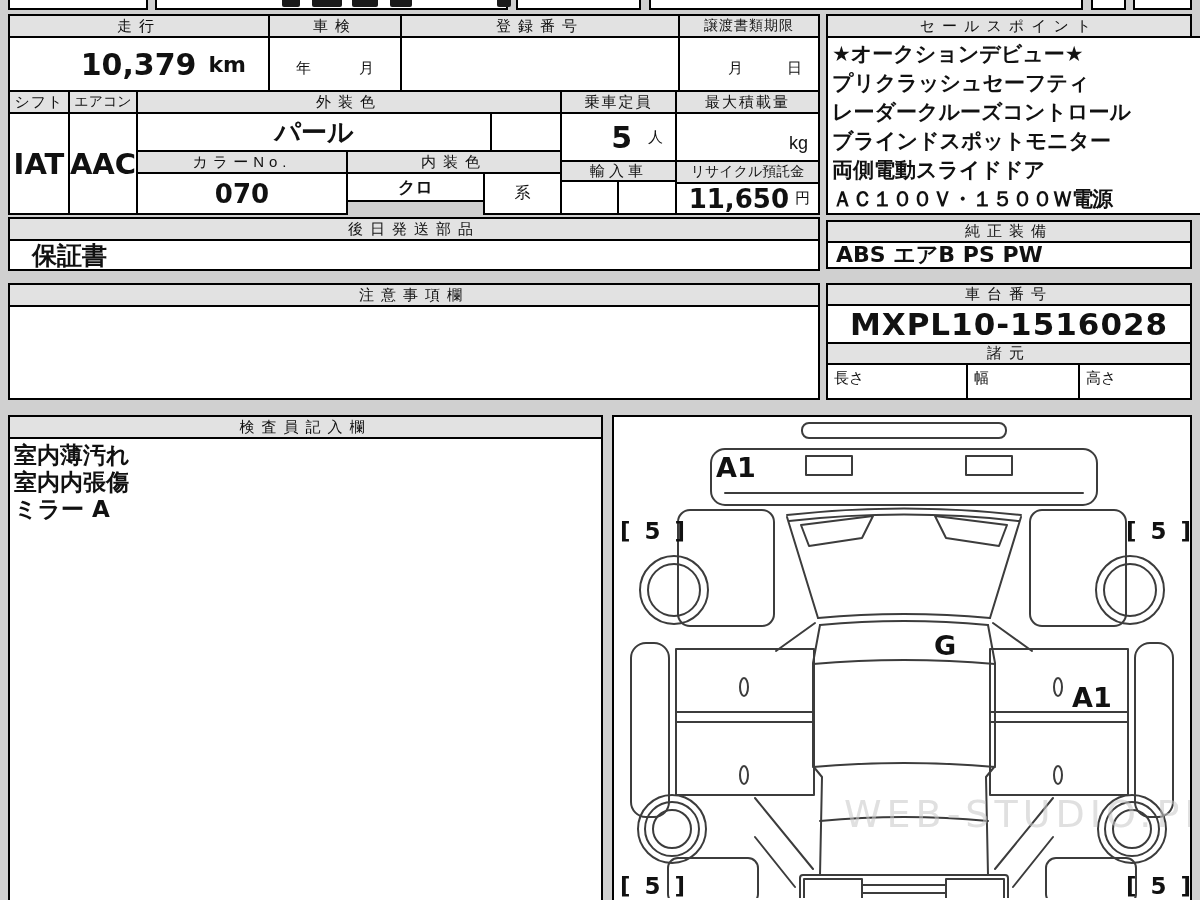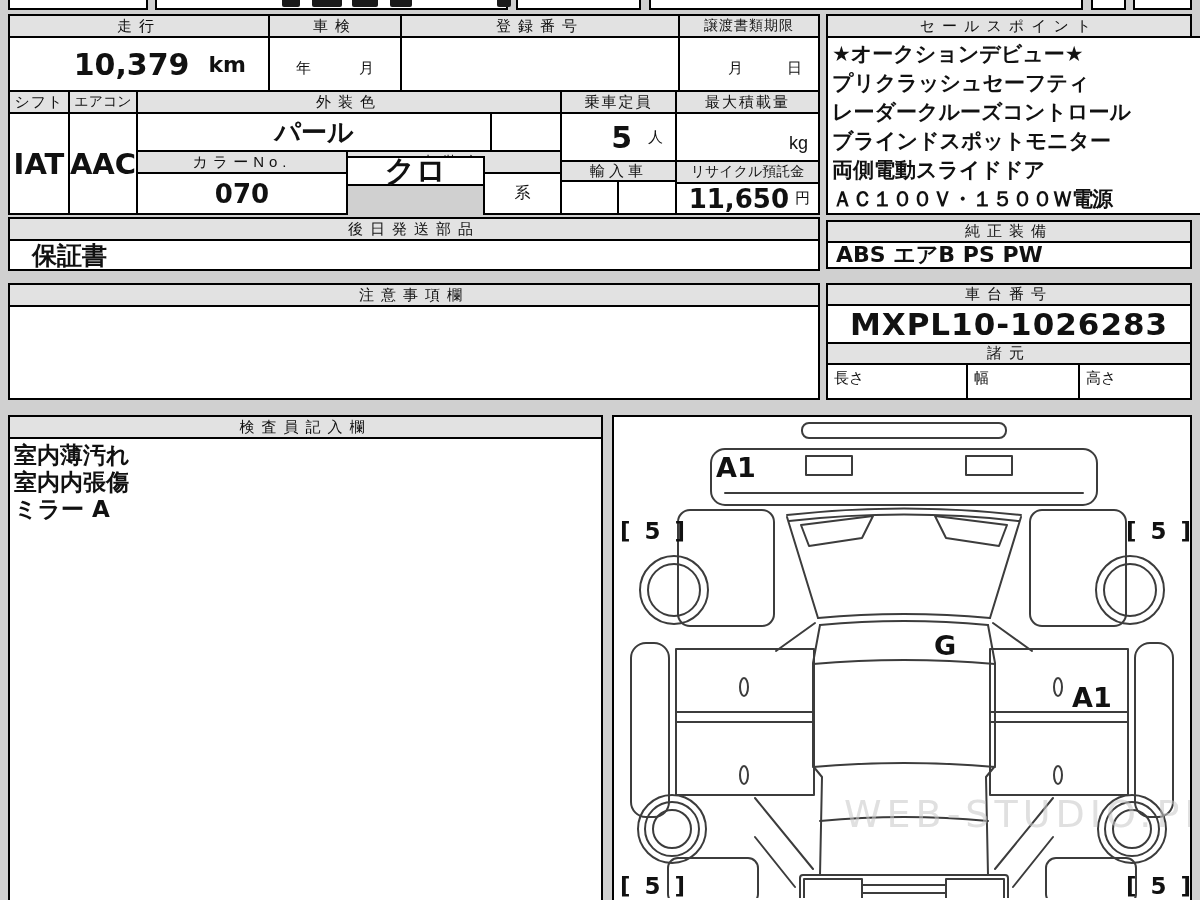--- a/index.html
+++ b/index.html
@@ -38,21 +38,21 @@
   <div class="frag" style="left:390px;width:22px"></div>
   <div class="frag" style="left:497px;width:14px"></div>
 
   <div class="cell hdr" style="left:8px;top:14px;width:262px;height:24px">走行</div>
   <div class="cell hdr" style="left:268px;top:14px;width:134px;height:24px">車検</div>
   <div class="cell hdr" style="left:400px;top:14px;width:280px;height:24px">登録番号</div>
   <div class="cell hdr" style="left:678px;top:14px;width:142px;height:24px;letter-spacing:1px;font-size:14px">譲渡書類期限</div>
 
   <div class="cell val right" style="left:8px;top:36px;width:262px;height:56px;font-size:30px;padding-right:22px">
     <span>10,379</span>
-    <span style="font-size:22px;margin-left:19px">km</span>
+    <span style="font-size:22px;margin-left:12px">km</span>
   </div>
   <div class="cell val center unit" style="left:268px;top:36px;width:134px;height:56px;font-size:15px;font-weight:normal;gap:48px;align-items:flex-end;padding-bottom:12px">
     <span>年</span>
     <span>月</span>
   </div>
   <div class="cell" style="left:400px;top:36px;width:280px;height:56px"></div>
   <div class="cell val right unit" style="left:678px;top:36px;width:142px;height:56px;font-size:15px;font-weight:normal;gap:44px;align-items:flex-end;padding:0 16px 12px 0">
     <span>月</span>
     <span>日</span>
   </div>
@@ -74,21 +74,21 @@
   <div class="cell val right" style="left:675px;top:112px;width:145px;height:50px;align-items:flex-end;padding:0 10px 6px 0">
     <span class="unit" style="font-size:18px">kg</span>
   </div>
 
   <div class="cell hdr" style="left:136px;top:150px;width:212px;height:24px;letter-spacing:5px">カラーNo.</div>
   <div class="cell hdr" style="left:346px;top:150px;width:216px;height:24px">内装色</div>
   <div class="cell hdr" style="left:560px;top:160px;width:117px;height:22px;letter-spacing:4px">輸入車</div>
   <div class="cell hdr" style="left:675px;top:160px;width:145px;height:24px;letter-spacing:0;font-size:14px">リサイクル預託金</div>
 
   <div class="cell val center" style="left:136px;top:172px;width:212px;height:43px;font-size:26px">070</div>
-  <div class="cell val center" style="left:346px;top:156px;width:139px;height:30px;font-size:30px">クロ</div>
+  <div class="cell val center" style="left:346px;top:172px;width:139px;height:30px;font-size:17px">クロ</div>
   <div class="cell val center unit" style="left:483px;top:172px;width:79px;height:43px;font-size:16px;font-weight:normal">系</div>
   <div class="cell" style="left:560px;top:180px;width:59px;height:35px"></div>
   <div class="cell" style="left:617px;top:180px;width:60px;height:35px"></div>
   <div class="cell val right" style="left:675px;top:182px;width:145px;height:33px;font-size:26px;padding-right:8px">
     <span>11,650</span>
     <span class="unit" style="font-size:15px;margin-left:6px">円</span>
   </div>
 
   <div class="cell hdr" style="left:8px;top:217px;width:812px;height:24px">後日発送部品</div>
   <div class="cell val" style="left:8px;top:239px;width:812px;height:32px;font-size:25px;padding-left:22px">保証書</div>
@@ -103,21 +103,21 @@
     <div class="notes-line">レーダークルーズコントロール</div>
     <div class="notes-line">ブラインドスポットモニター</div>
     <div class="notes-line">両側電動スライドドア</div>
     <div class="notes-line" style="letter-spacing:-1px">ＡＣ１００Ｖ・１５００Ｗ電源</div>
   </div>
 
   <div class="cell hdr" style="left:826px;top:220px;width:366px;height:23px">純正装備</div>
   <div class="cell val" style="left:826px;top:241px;width:366px;height:28px;font-size:22px;padding-left:8px">ABS エアB PS PW</div>
 
   <div class="cell hdr" style="left:826px;top:283px;width:366px;height:23px">車台番号</div>
-  <div class="cell val center" style="left:826px;top:304px;width:366px;height:40px;font-size:31px;letter-spacing:1px">MXPL10-1026283</div>
+  <div class="cell val center" style="left:826px;top:304px;width:366px;height:40px;font-size:31px;letter-spacing:1px">MXPL10-1516028</div>
   <div class="cell hdr" style="left:826px;top:342px;width:366px;height:23px">諸元</div>
   <div class="cell" style="left:826px;top:363px;width:142px;height:37px;font-size:15px;padding:4px 0 0 6px">長さ</div>
   <div class="cell" style="left:966px;top:363px;width:114px;height:37px;font-size:15px;padding:4px 0 0 6px">幅</div>
   <div class="cell" style="left:1078px;top:363px;width:114px;height:37px;font-size:15px;padding:4px 0 0 6px">高さ</div>
 
   <div class="cell hdr" style="left:8px;top:415px;width:595px;height:24px">検査員記入欄</div>
   <div class="cell lines" style="left:8px;top:437px;width:595px;height:463px;border-bottom:none;font-family:'DejaVu Sans','Liberation Sans',sans-serif;font-weight:bold;font-size:23px;line-height:27px;padding:3px 0 0 4px">
     <div class="notes-line">室内薄汚れ</div>
     <div class="notes-line">室内内張傷</div>
     <div class="notes-line">ミラー A</div>

